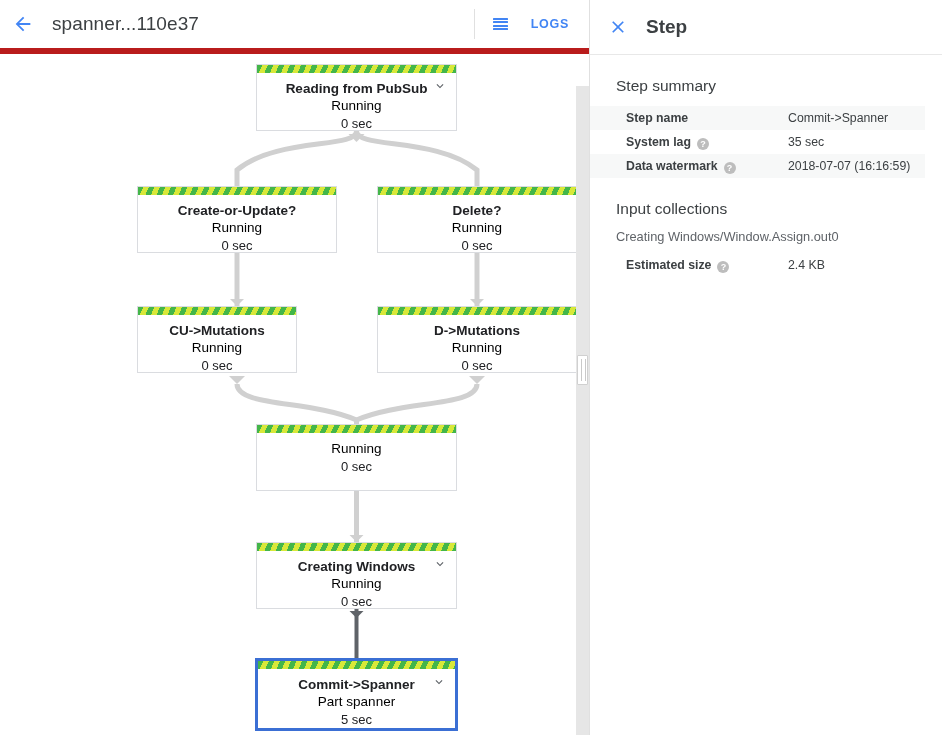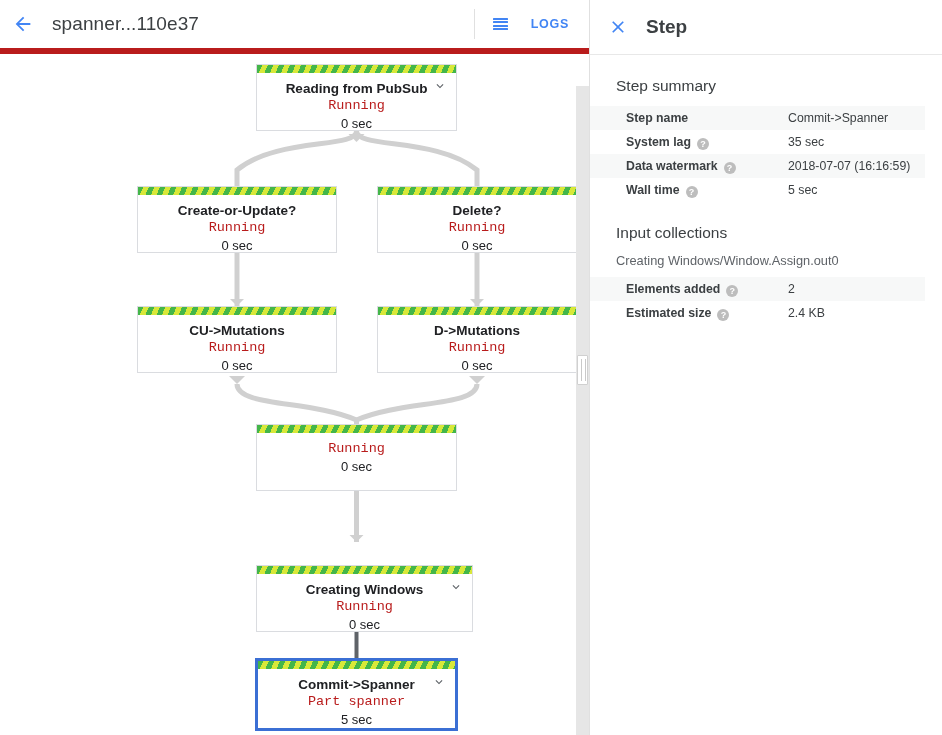--- a/index.html
+++ b/index.html
@@ -41,21 +41,21 @@
   .node{position:absolute;box-sizing:border-box;background:#fff;
     border:1px solid #dadce0;z-index:3;}
   .node.selected{border:3px solid #3b6fd4;}
   .node .stripe{height:8px;width:100%;display:block;
     background-image:repeating-linear-gradient(115deg,
         #43b649 0px,#43b649 5px,
         #d8e839 5px,#d8e839 10px);}
   .node.selected .stripe{height:8px;}
   .node .body{padding:7px 0 8px 0;text-align:center;position:relative;}
   .node .nm{font-size:13.5px;font-weight:700;color:#202124;line-height:17px;}
-  .node .st{font-size:13.5px;color:#b91c1c;line-height:18px;font-weight:400;font-family:Liberation Mono, monospace;}
+  .node .st{font-size:13.5px;color:#000000;line-height:18px;font-weight:400;}
   .node .tm{font-size:13px;color:#202124;line-height:17px;}
   .chev{position:absolute;right:9px;top:6px;width:14px;height:14px;cursor:pointer;}
   .chev svg{display:block;}
 
   
   .gscroll-track{position:absolute;right:0px;top:86px;width:13px;height:649px;
     background:#e6e6e6;z-index:6;}
   .gscroll-thumb{position:absolute;right:1px;top:355px;width:11px;height:30px;
     background:#fff;border:1px solid #d0d0d0;box-sizing:border-box;border-radius:1px;z-index:7;
     cursor:pointer;}
@@ -150,21 +150,21 @@
             </div>
           </div>
           <div class="node" style="left: 354px; top: 132px; width: 200px; height: 67px;">
             <div class="stripe"></div>
             <div class="body">
               <div class="nm">Delete?</div>
               <div class="st">Running</div>
               <div class="tm">0 sec</div>
             </div>
           </div>
-          <div class="node" style="left: 114px; top: 252px; width: 200px; height: 67px;">
+          <div class="node" style="left: 114px; top: 252px; width: 160px; height: 67px;">
             <div class="stripe"></div>
             <div class="body">
               <div class="nm">CU-&gt;Mutations</div>
               <div class="st">Running</div>
               <div class="tm">0 sec</div>
             </div>
           </div>
           <div class="node" style="left: 354px; top: 252px; width: 200px; height: 67px;">
             <div class="stripe"></div>
             <div class="body">
@@ -173,21 +173,21 @@
               <div class="tm">0 sec</div>
             </div>
           </div>
           <div class="node" style="left: 233px; top: 370px; width: 201px; height: 67px;">
             <div class="stripe"></div>
             <div class="body">
               <div class="st">Running</div>
               <div class="tm">0 sec</div>
             </div>
           </div>
-          <div class="node" style="left: 233px; top: 511px; width: 217px; height: 67px;">
+          <div class="node" style="left: 233px; top: 488px; width: 201px; height: 67px;">
             <div class="stripe"></div>
             <div class="body">
               <div class="nm">Creating Windows</div>
               <div class="st">Running</div>
               <div class="tm">0 sec</div>
               <div class="chev">
                 <svg width="14" height="14" viewBox="0 0 24 24">
                   <path d="M7.4 8.6L12 13.2l4.6-4.6L18 10l-6 6-6-6z" fill="#5f6368"></path>
                 </svg>
               </div>
@@ -232,37 +232,29 @@
               <td class="v">Commit-&gt;Spanner</td>
             </tr>
             <tr>
               <td class="k">System lag<span class="help">?</span></td>
               <td class="v">35 sec</td>
             </tr>
             <tr class="alt">
               <td class="k">Data watermark<span class="help">?</span></td>
               <td class="v">2018-07-07 (16:16:59)</td>
             </tr>
-            <tr>
-              <td class="k">Wall time<span class="help">?</span></td>
-              <td class="v">5 sec</td>
-            </tr>
           </tbody>
         </table>
 
       <div class="sec-gap"></div>
 
       <div class="sec-title">Input collections</div>
       <div class="coll-name">Creating Windows/Window.Assign.out0</div>
       <table class="kv" id="input-table">
           <tbody>
-            <tr class="alt">
-              <td class="k">Elements added<span class="help">?</span></td>
-              <td class="v">2</td>
-            </tr>
             <tr>
               <td class="k">Estimated size<span class="help">?</span></td>
               <td class="v">2.4 KB</td>
             </tr>
           </tbody>
         </table>
     </div>
   </div>
 </div>
 

